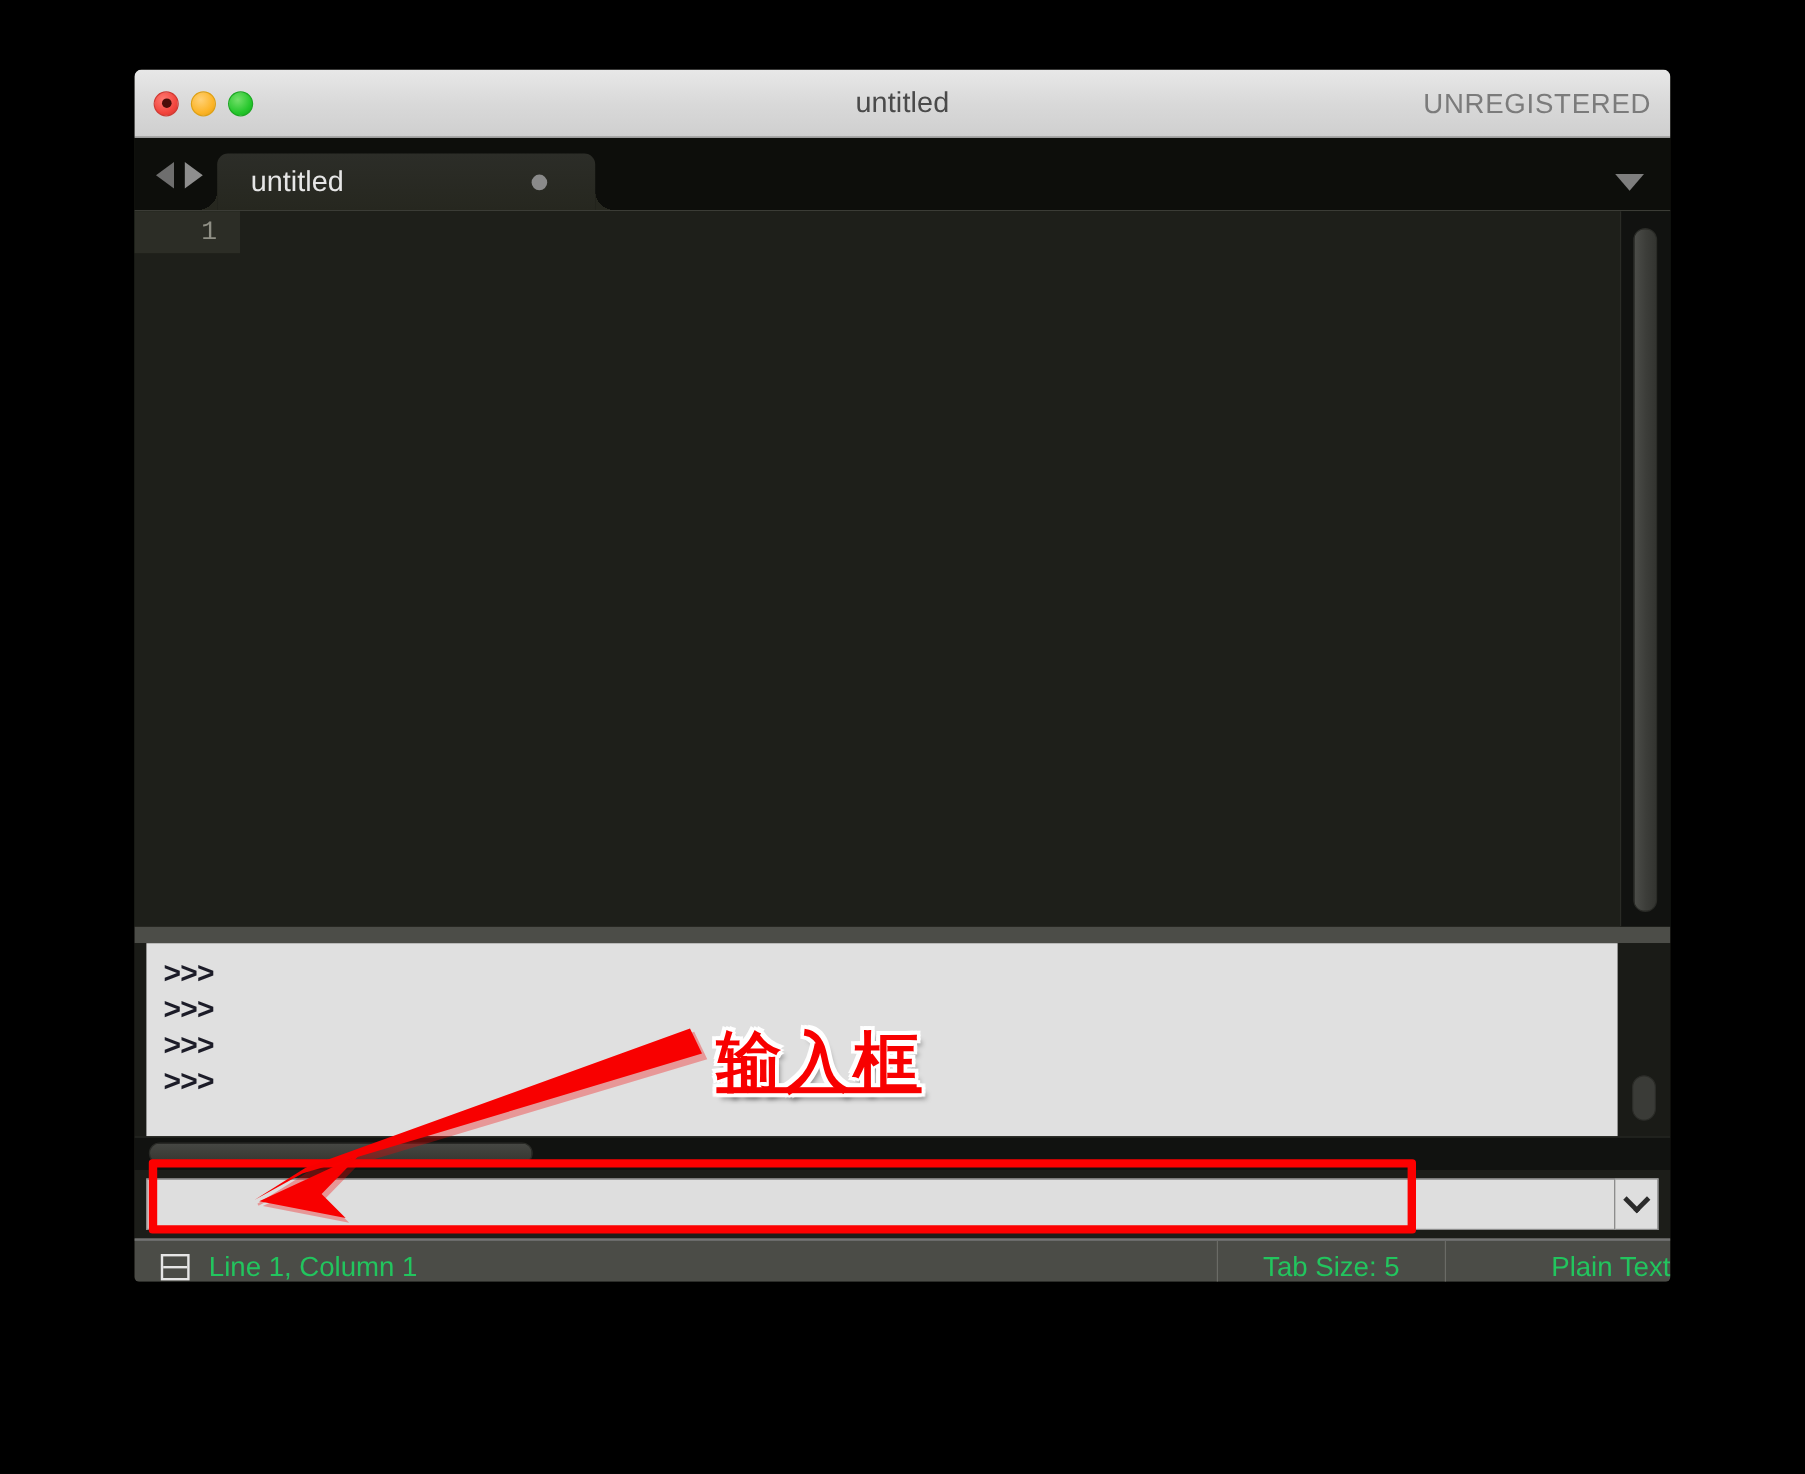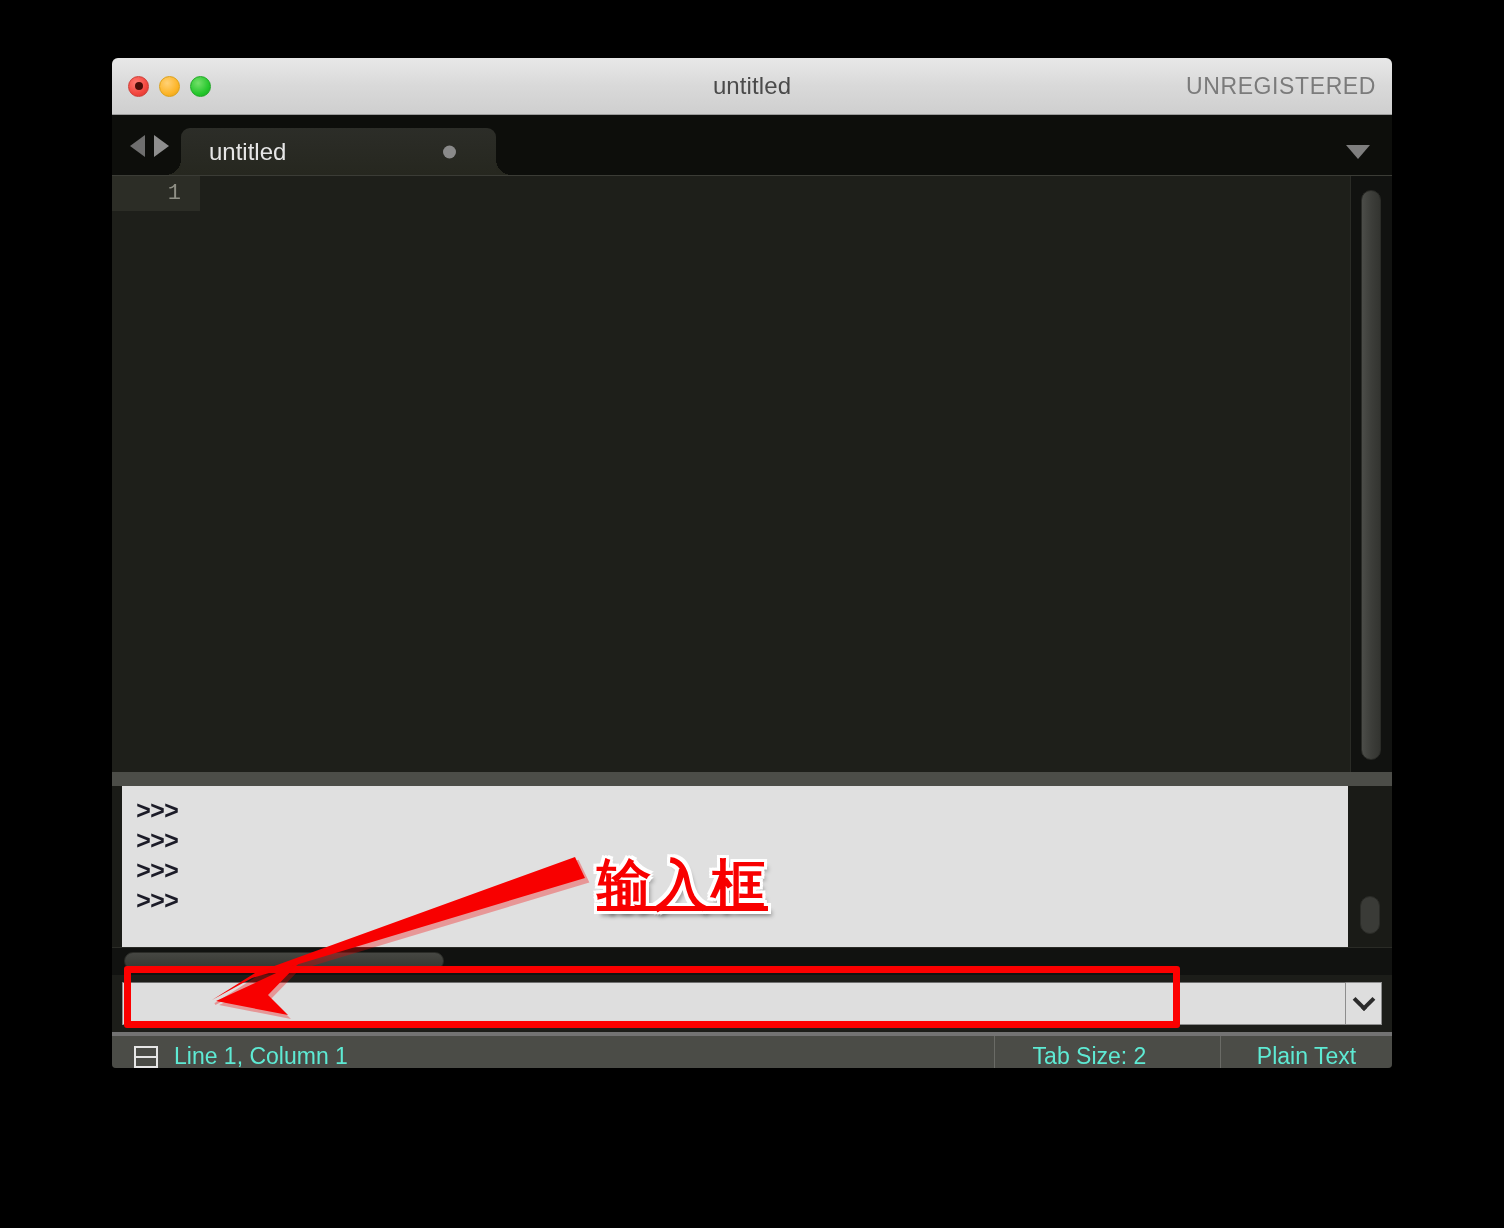--- a/index.html
+++ b/index.html
@@ -193,38 +193,38 @@
     width: 16px; height: 16px;
     border-right: 4px solid #2b2b2b;
     border-bottom: 4px solid #2b2b2b;
     transform: rotate(45deg) translate(-3px,-3px);
   }
 
   
   .statusbar {
     position: relative; height: 45px;
     background: #4b4c47;
-    border-top: 4px solid #737373;
+    border-top: 2px solid #737373;
     display: flex; align-items: center;
-    color: #5eead4; font-size: 23px; gap: 36px;
+    color: #22c55e; font-size: 23px;
   }
   .sb-left { display: flex; align-items: center; gap: 16px; padding-left: 22px; flex: 1; }
   .split-icon {
     width: 24px; height: 22px; border: 2px solid #e6e6e6; position: relative; flex: none;
   }
   .split-icon::after {
     content: ""; position: absolute; left: 0; right: 0; top: 50%;
     height: 2px; background: #e6e6e6; transform: translateY(-1px);
   }
   .sb-cell {
     height: 100%; display: flex; align-items: center; justify-content: center;
     border-left: 1px solid #6a6b66;
   }
   .sb-tab { width: 190px; }
-  .sb-syntax { width: 172px; }
+  .sb-syntax { width: 188px; justify-content: flex-end; }
 
   
   .anno-rect {
     position: absolute; left: 124px; top: 966px;
     width: 1056px; height: 62px;
     border: 7px solid #fc0000;
     border-radius: 3px;
     pointer-events: none;
   }
   .anno-svg { position: absolute; left: 0; top: 0; width: 1504px; height: 1228px; pointer-events: none; }
@@ -306,21 +306,21 @@
         <span class="chev"></span>
       </div>
     </div>
 
     <div class="statusbar">
       <div class="sb-left">
         <span class="split-icon"></span>
         <span>Line 1, Column 1</span>
       </div>
       <div class="sb-cell sb-tab">
-        <span>Tab Size: 2</span>
+        <span>Tab Size: 5</span>
       </div>
       <div class="sb-cell sb-syntax">
         <span>Plain Text</span>
       </div>
     </div>
 
   </div>
 
   <div class="anno-rect"></div>
 

